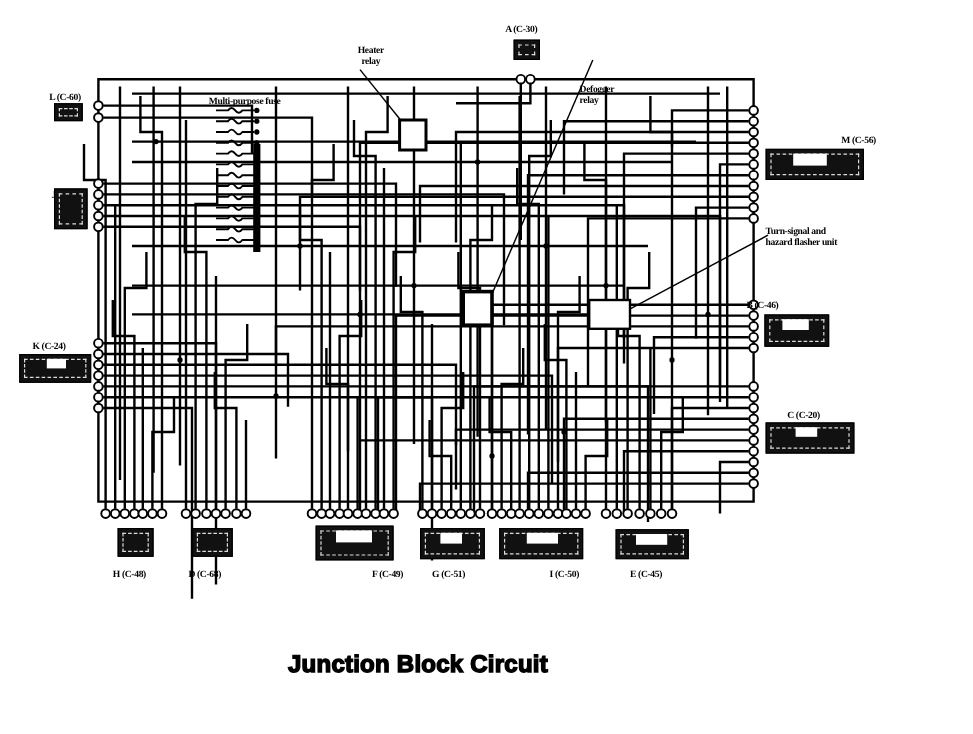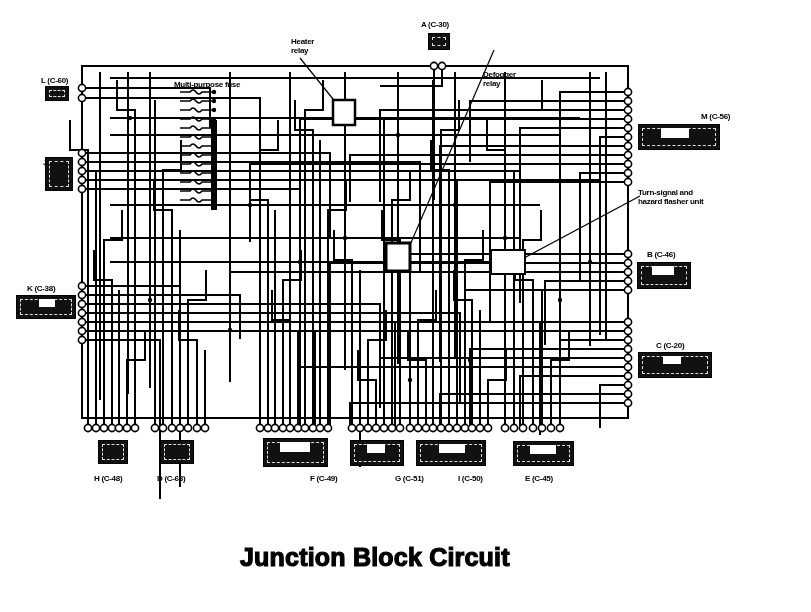--- a/index.html
+++ b/index.html
@@ -1,19 +1,19 @@
 <!DOCTYPE html>
 <html><head>
 <meta charset="utf-8">
 <style>
   html,body{margin:0;padding:0;background:#ffffff;}
   body{width:811px;height:612px;position:relative;overflow:hidden;font-family:"Liberation Sans",sans-serif;color:#000;}
   #diagram{position:absolute;left:0;top:0;}
-  .lbl{position:absolute;font-family:Liberation Sans, sans-serif;font-weight:bold;font-size:8px;letter-spacing:-0.3px;white-space:nowrap;line-height:9px;}
-  .title{position:absolute;left:240px;top:543px;font-family:"Liberation Sans",sans-serif;font-weight:900;font-size:25px;letter-spacing:0.2px;-webkit-text-stroke:1.2px #000;}
+  .lbl{position:absolute;font-family:Liberation Serif, serif;font-weight:bold;font-size:8px;letter-spacing:-0.3px;white-space:nowrap;line-height:9px;}
+  .title{position:absolute;left:240px;top:543px;font-family:"Liberation Sans",sans-serif;font-weight:900;font-size:20px;letter-spacing:0.2px;-webkit-text-stroke:1.2px #000;}
   .conn{position:absolute;background:#111;border:1px solid #000;box-sizing:border-box;}
   .conn .pins{position:absolute;left:3px;right:3px;top:3px;bottom:3px;border:1px dashed #ddd;}
   .conn .notch{position:absolute;background:#fff;}
 </style>
 </head>
 <body>
 
 <svg id="diagram" width="811" height="612" viewBox="0 0 811 612" xmlns="http://www.w3.org/2000/svg">
   <g id="wires" stroke="#000" stroke-width="2" fill="none">
       <path d="M82 66 H628 V418 H82 Z" stroke-width="2"></path>
@@ -262,42 +262,42 @@
       <circle cx="410" cy="380" r="2.2" fill="#000"></circle>
     </g>
   <g id="parts">
       <rect x="211" y="120" width="6" height="90" fill="#000"></rect>
       <rect x="333" y="100" width="22" height="25" fill="#fff" stroke="#000" stroke-width="2.5"></rect>
       <rect x="386" y="243" width="24" height="28" fill="#fff" stroke="#000" stroke-width="3"></rect>
       <rect x="491" y="250" width="34" height="24" fill="#fff" stroke="#000" stroke-width="2"></rect>
     </g>
 </svg>
 
-<div class="lbl" style="left:291px;top:37px;width:36px;white-space:normal;">
+<div class="lbl" style="left:291px;top:37px;width:36px;white-space:normal;text-align:center;">
   <span>Heater relay</span>
 </div>
 <div class="lbl" style="left:483px;top:30px;width:42px;white-space:normal;margin-top:40px;">
   <span>Defogger relay</span>
 </div>
 <div class="lbl" style="left:174px;top:80px;">Multi-purpose fuse</div>
 <div class="lbl" style="left:638px;top:188px;width:70px;white-space:normal;">
   <span>Turn-signal and hazard flasher unit</span>
 </div>
 
 <div class="lbl" style="left:421px;top:20px;">A (C-30)</div>
 <div class="lbl" style="left:41px;top:76px;text-align:right;">L (C-60)</div>
 <div class="lbl" style="left:43px;top:158px;">J (C-61)</div>
-<div class="lbl" style="left:27px;top:284px;">K (C-38)</div>
+<div class="lbl" style="left:27px;top:284px;">K (C-24)</div>
 <div class="lbl" style="left:657px;top:112px;padding-left:44px;">M (C-56)</div>
-<div class="lbl" style="left:647px;top:250px;">B (C-46)</div>
+<div class="lbl" style="left:622px;top:250px;">B (C-46)</div>
 <div class="lbl" style="left:656px;top:341px;">C (C-20)</div>
 <div class="lbl" style="left:94px;top:474px;">H (C-48)</div>
 <div class="lbl" style="left:157px;top:474px;">D (C-68)</div>
 <div class="lbl" style="left:274px;top:474px;padding-left:36px;">F (C-49)</div>
-<div class="lbl" style="left:360px;top:474px;margin-left:35px;">G (C-51)</div>
+<div class="lbl" style="left:360px;top:474px;">G (C-51)</div>
 <div class="lbl" style="left:435px;top:474px;padding-left:23px;">I (C-50)</div>
 <div class="lbl" style="left:525px;top:474px;">E (C-45)</div>
 
 <div class="conn" style="left:428px;top:33px;width:22px;height:17px;">
     <div class="pins"></div>
   </div>
 <div class="conn" style="left:45px;top:86px;width:24px;height:15px;">
     <div class="pins"></div>
   </div>
 <div class="conn" style="left:45px;top:157px;width:28px;height:34px;">

